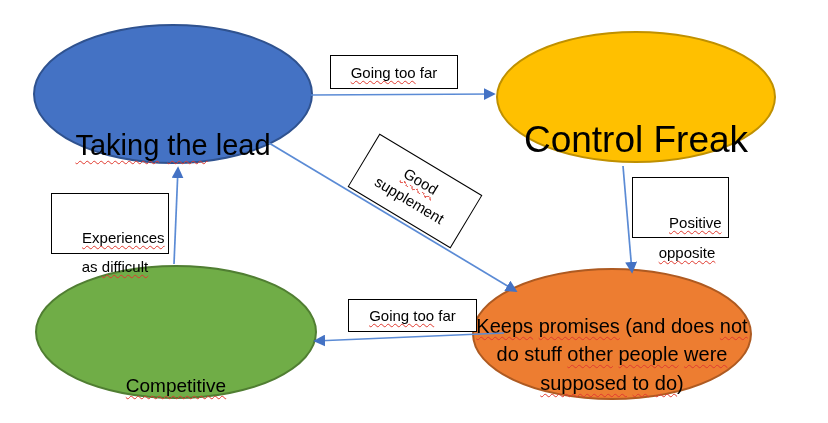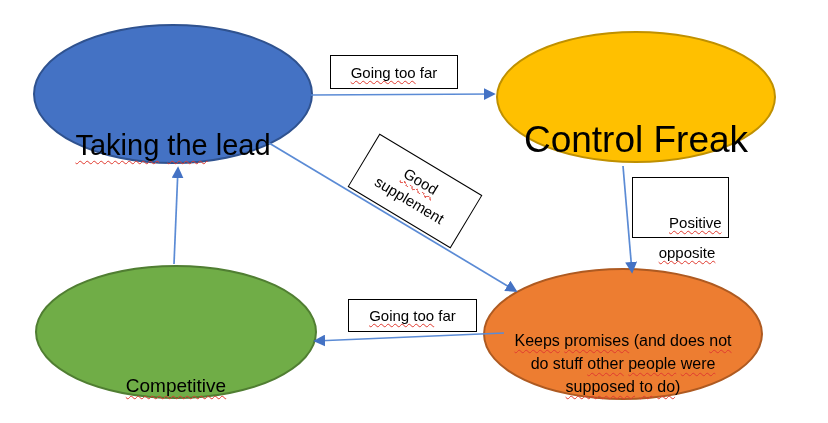--- a/index.html
+++ b/index.html
@@ -9,21 +9,21 @@
   }
   .ellipse {
     position:absolute; border-radius:50%; box-sizing:border-box;
     border:2.5px solid #000; display:flex; align-items:flex-end; justify-content:center;
     z-index:1; text-align:center;
   }
   .ellipse .lbl { display:block; width:100%; text-align:center; white-space:pre-wrap; }
   #node-taking      { left:33px;  top:24px;  width:280px; height:140px; font-size:29px; }
   #node-control     { left:496px; top:31px;  width:280px; height:132px; font-size:37px; }
   #node-competitive { left:35px;  top:265px; width:282px; height:134px; font-size:19px; }
-  #node-keeps       { left:483px; top:268px; width:280px; height:132px; font-size:16px; line-height:1.44; }
+  #node-keeps       { left:472px; top:268px; width:280px; height:132px; font-size:20px; line-height:1.44; }
   #arrows { position:absolute; left:0; top:0; z-index:2; pointer-events:none; }
   .labelbox {
     position:absolute; background:#fff; border:1.5px solid #000; box-sizing:border-box;
     z-index:3; font-size:15px; color:#000;text-align:center;
   }
   .labelbox.center { display:flex; align-items:center; justify-content:center; text-align:center; }
   #label-gtf-top    { left:330px; top:55px;  width:128px; height:34px; }
   #label-positive   { left:632px; top:177px; width:97px;  height:61px; line-height:30px; padding-left:13px; white-space:pre-wrap; }
   #label-gtf-bottom { left:348px; top:299px; width:129px; height:33px; }
   #label-exp        { left:51px;  top:193px; width:118px; height:61px; line-height:29px; padding-left:10px; white-space:pre-wrap; }
@@ -85,14 +85,18 @@
 
   <div class="labelbox" id="label-positive">
     <span><span class="sq">Positive</span><span>
 </span><span class="sq">opposite</span></span>
   </div>
 
   <div class="labelbox center" id="label-gtf-bottom">
     <span><span class="sq">Going too</span><span> far</span></span>
   </div>
 
+  <div class="labelbox" id="label-exp">
+    <span><span class="sq">Experiences</span><span>
+</span><span>as </span><span class="sq">difficult</span></span>
+  </div>
 
 </div>
 
 </body></html>

